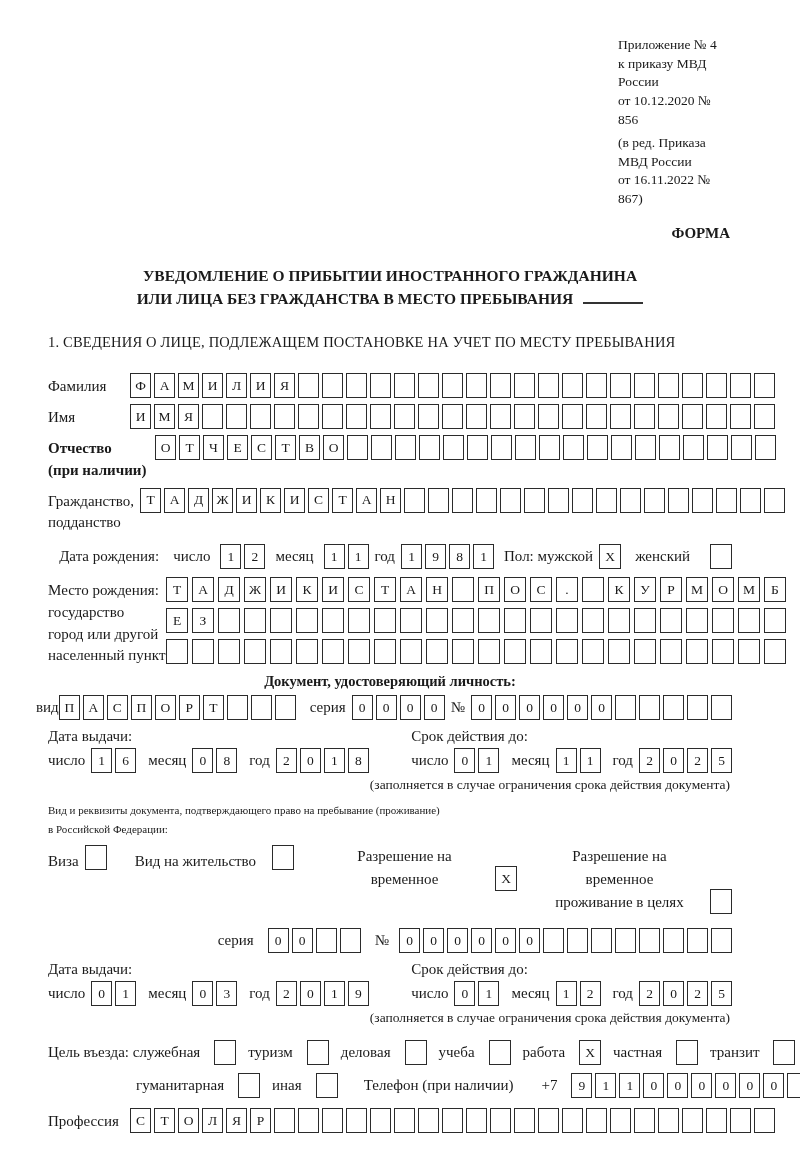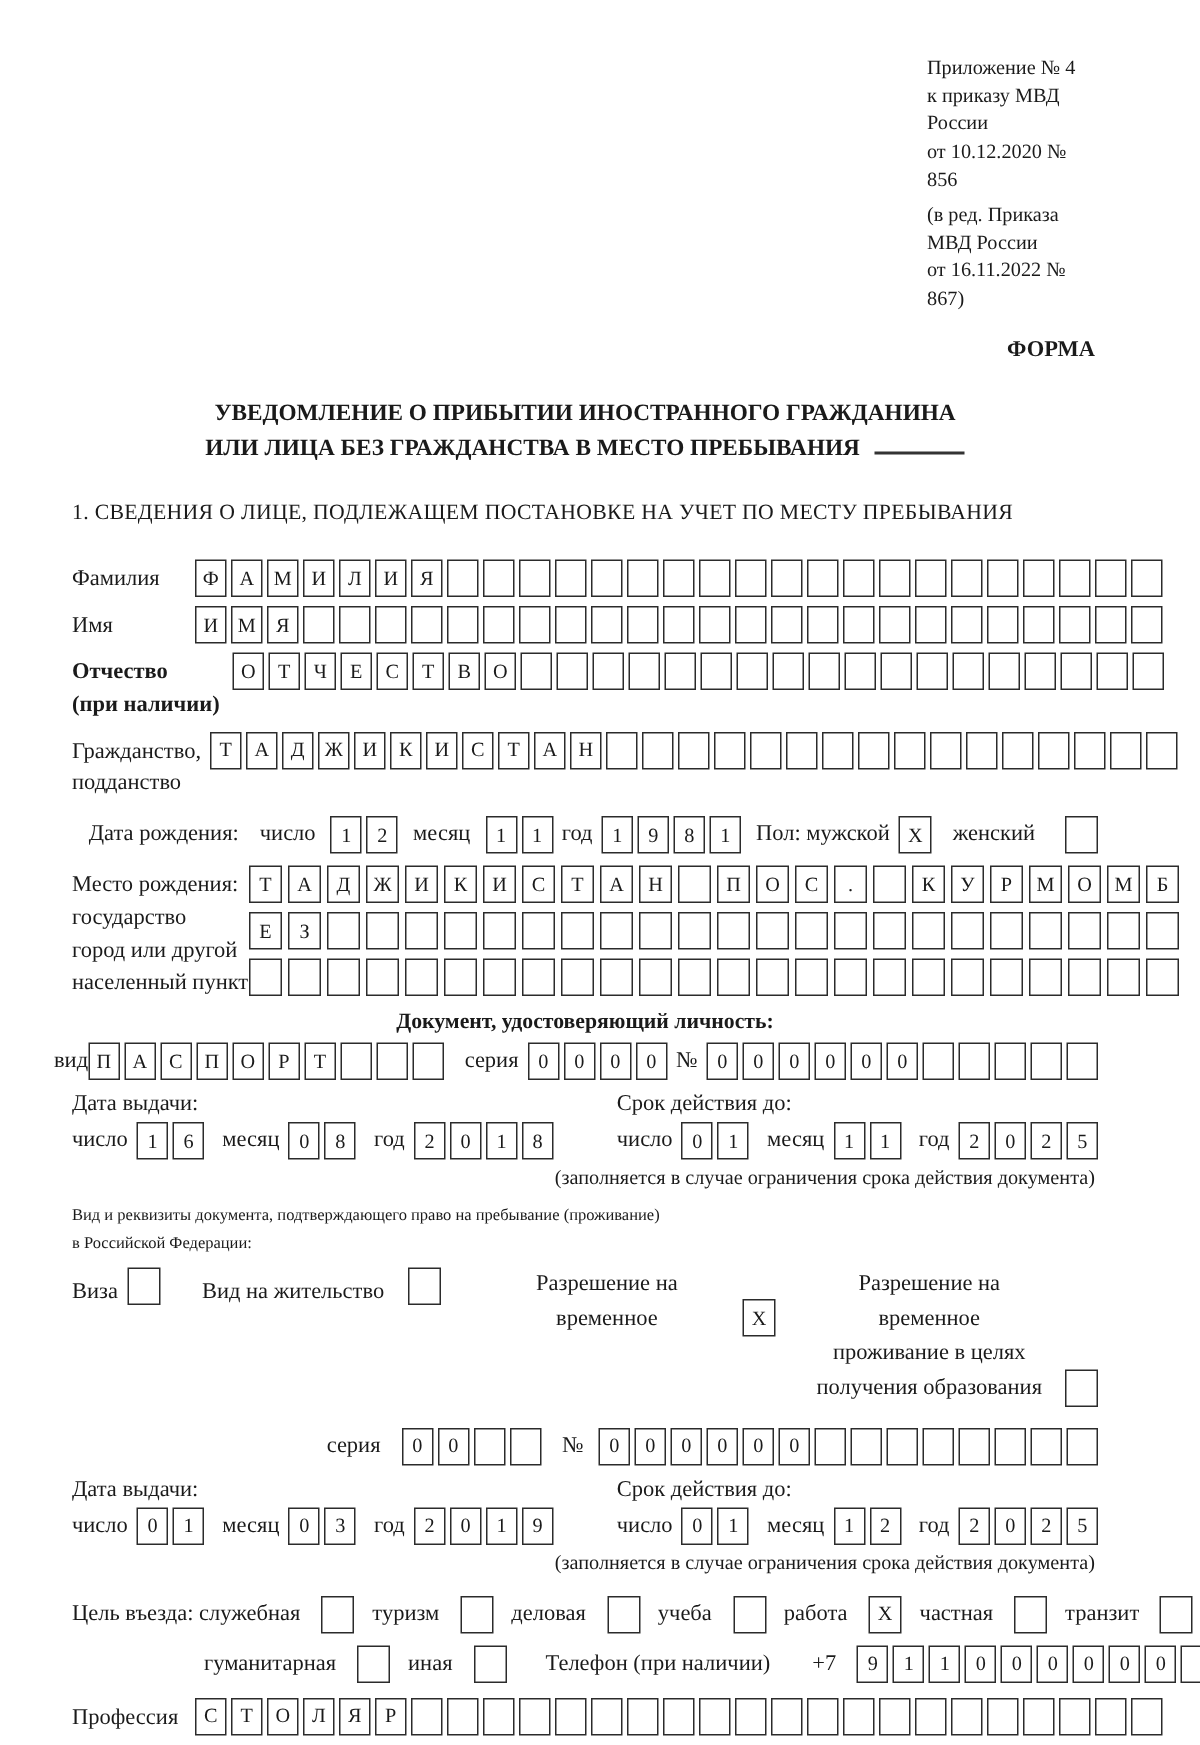--- a/index.html
+++ b/index.html
@@ -461,21 +461,20 @@
       <div class="opt-center">
         <div>Разрешение на временное</div>
       </div>
       <div class="cbox">X</div>
     </div>
     <span class="gap20"></span>
     <div class="opt">
       <div class="opt-center">
         <div>Разрешение на временное</div>
         <div>проживание в целях</div>
-        <div>получения образования</div>
       </div>
       <div class="cbox"></div>
     </div>
   </div>
 
   <div class="inline-row" style="margin-top:14px;">
     <span class="lab">серия</span>
     <span class="gap14"></span>
     <div class="boxrow">
         <div class="box">0</div>

